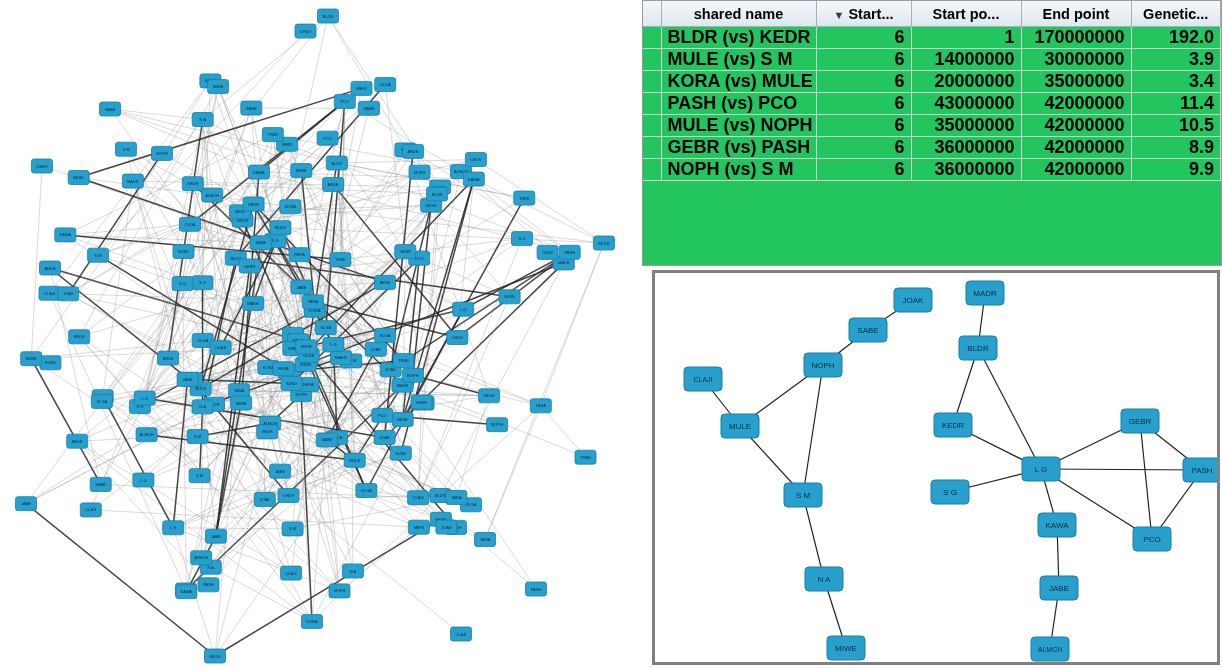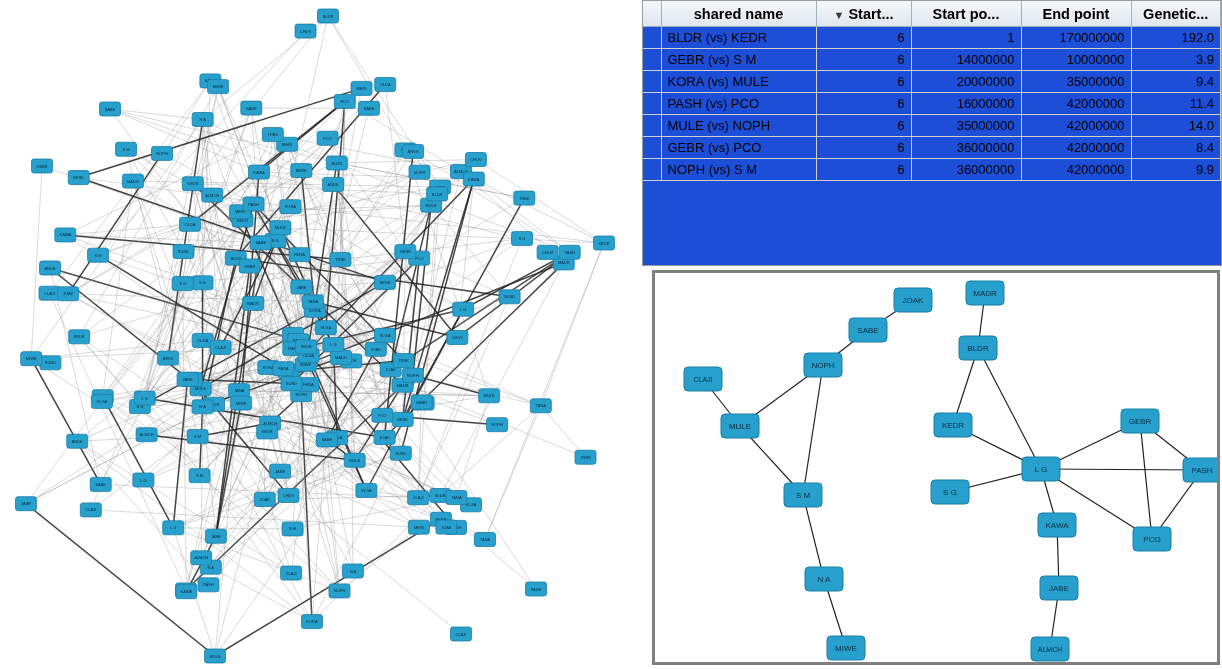--- a/index.html
+++ b/index.html
@@ -37,21 +37,21 @@
     height: 669px;
   }
 
   
   #table-panel {
     position: absolute;
     left: 0;
     top: 0;
     width: 580px;
     height: 266px;
-    background: #1d4ed8;
+    background: #22c55e;
     border: 1px solid #9a9a9a;
     box-sizing: border-box;
     overflow: hidden;
   }
   table.grid {
     border-collapse: collapse;
     width: 100%;
     table-layout: fixed;
     font-size: 14.5px;
     color: #000;
@@ -72,21 +72,22 @@
     width: 18px;
     padding: 0;
   }
   table.grid td {
     border-right: 1px solid #cfcfcf;
     border-bottom: 1px solid #cfcfcf;
     height: 21px;
     padding: 0 6px;
     white-space: nowrap;
     overflow: hidden;
-    font-size: 13px;
+    font-size: 18px;
+    font-weight: bold;
   }
   td.c-name { text-align: left; }
   td.c-num  { text-align: right; }
   .filter-glyph {
     display: inline-block;
     margin-right: 4px;
     font-size: 11px;
     color: #3b3b3b;
     vertical-align: middle;
   }
@@ -1273,57 +1274,57 @@
             <tr>
               <td style="border-right: 1px solid rgb(207, 207, 207);"></td>
               <td class="c-name">BLDR (vs) KEDR</td>
               <td class="c-num">6</td>
               <td class="c-num">1</td>
               <td class="c-num">170000000</td>
               <td class="c-num">192.0</td>
             </tr>
             <tr>
               <td style="border-right: 1px solid rgb(207, 207, 207);"></td>
-              <td class="c-name">GEBR (vs) S M</td>
+              <td class="c-name">MULE (vs) S M</td>
               <td class="c-num">6</td>
               <td class="c-num">14000000</td>
-              <td class="c-num">10000000</td>
+              <td class="c-num">30000000</td>
               <td class="c-num">3.9</td>
             </tr>
             <tr>
               <td style="border-right: 1px solid rgb(207, 207, 207);"></td>
               <td class="c-name">KORA (vs) MULE</td>
               <td class="c-num">6</td>
               <td class="c-num">20000000</td>
               <td class="c-num">35000000</td>
-              <td class="c-num">9.4</td>
+              <td class="c-num">3.4</td>
             </tr>
             <tr>
               <td style="border-right: 1px solid rgb(207, 207, 207);"></td>
               <td class="c-name">PASH (vs) PCO</td>
               <td class="c-num">6</td>
-              <td class="c-num">16000000</td>
+              <td class="c-num">43000000</td>
               <td class="c-num">42000000</td>
               <td class="c-num">11.4</td>
             </tr>
             <tr>
               <td style="border-right: 1px solid rgb(207, 207, 207);"></td>
               <td class="c-name">MULE (vs) NOPH</td>
               <td class="c-num">6</td>
               <td class="c-num">35000000</td>
               <td class="c-num">42000000</td>
-              <td class="c-num">14.0</td>
+              <td class="c-num">10.5</td>
             </tr>
             <tr>
               <td style="border-right: 1px solid rgb(207, 207, 207);"></td>
-              <td class="c-name">GEBR (vs) PCO</td>
+              <td class="c-name">GEBR (vs) PASH</td>
               <td class="c-num">6</td>
               <td class="c-num">36000000</td>
               <td class="c-num">42000000</td>
-              <td class="c-num">8.4</td>
+              <td class="c-num">8.9</td>
             </tr>
             <tr>
               <td style="border-right: 1px solid rgb(207, 207, 207);"></td>
               <td class="c-name">NOPH (vs) S M</td>
               <td class="c-num">6</td>
               <td class="c-num">36000000</td>
               <td class="c-num">42000000</td>
               <td class="c-num">9.9</td>
             </tr>
           </tbody>

